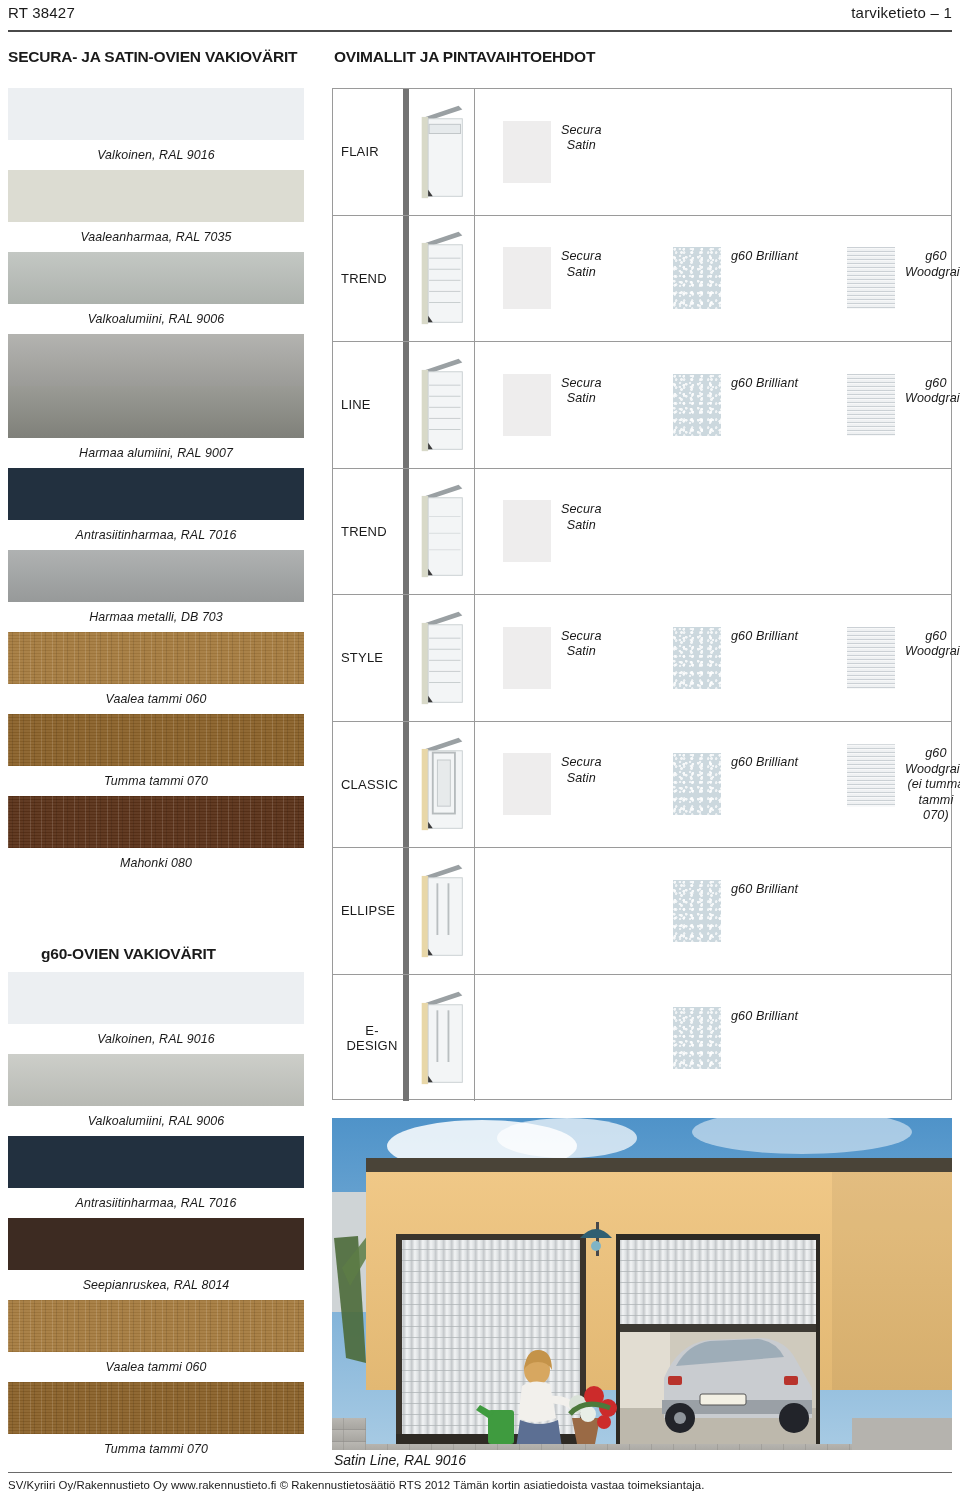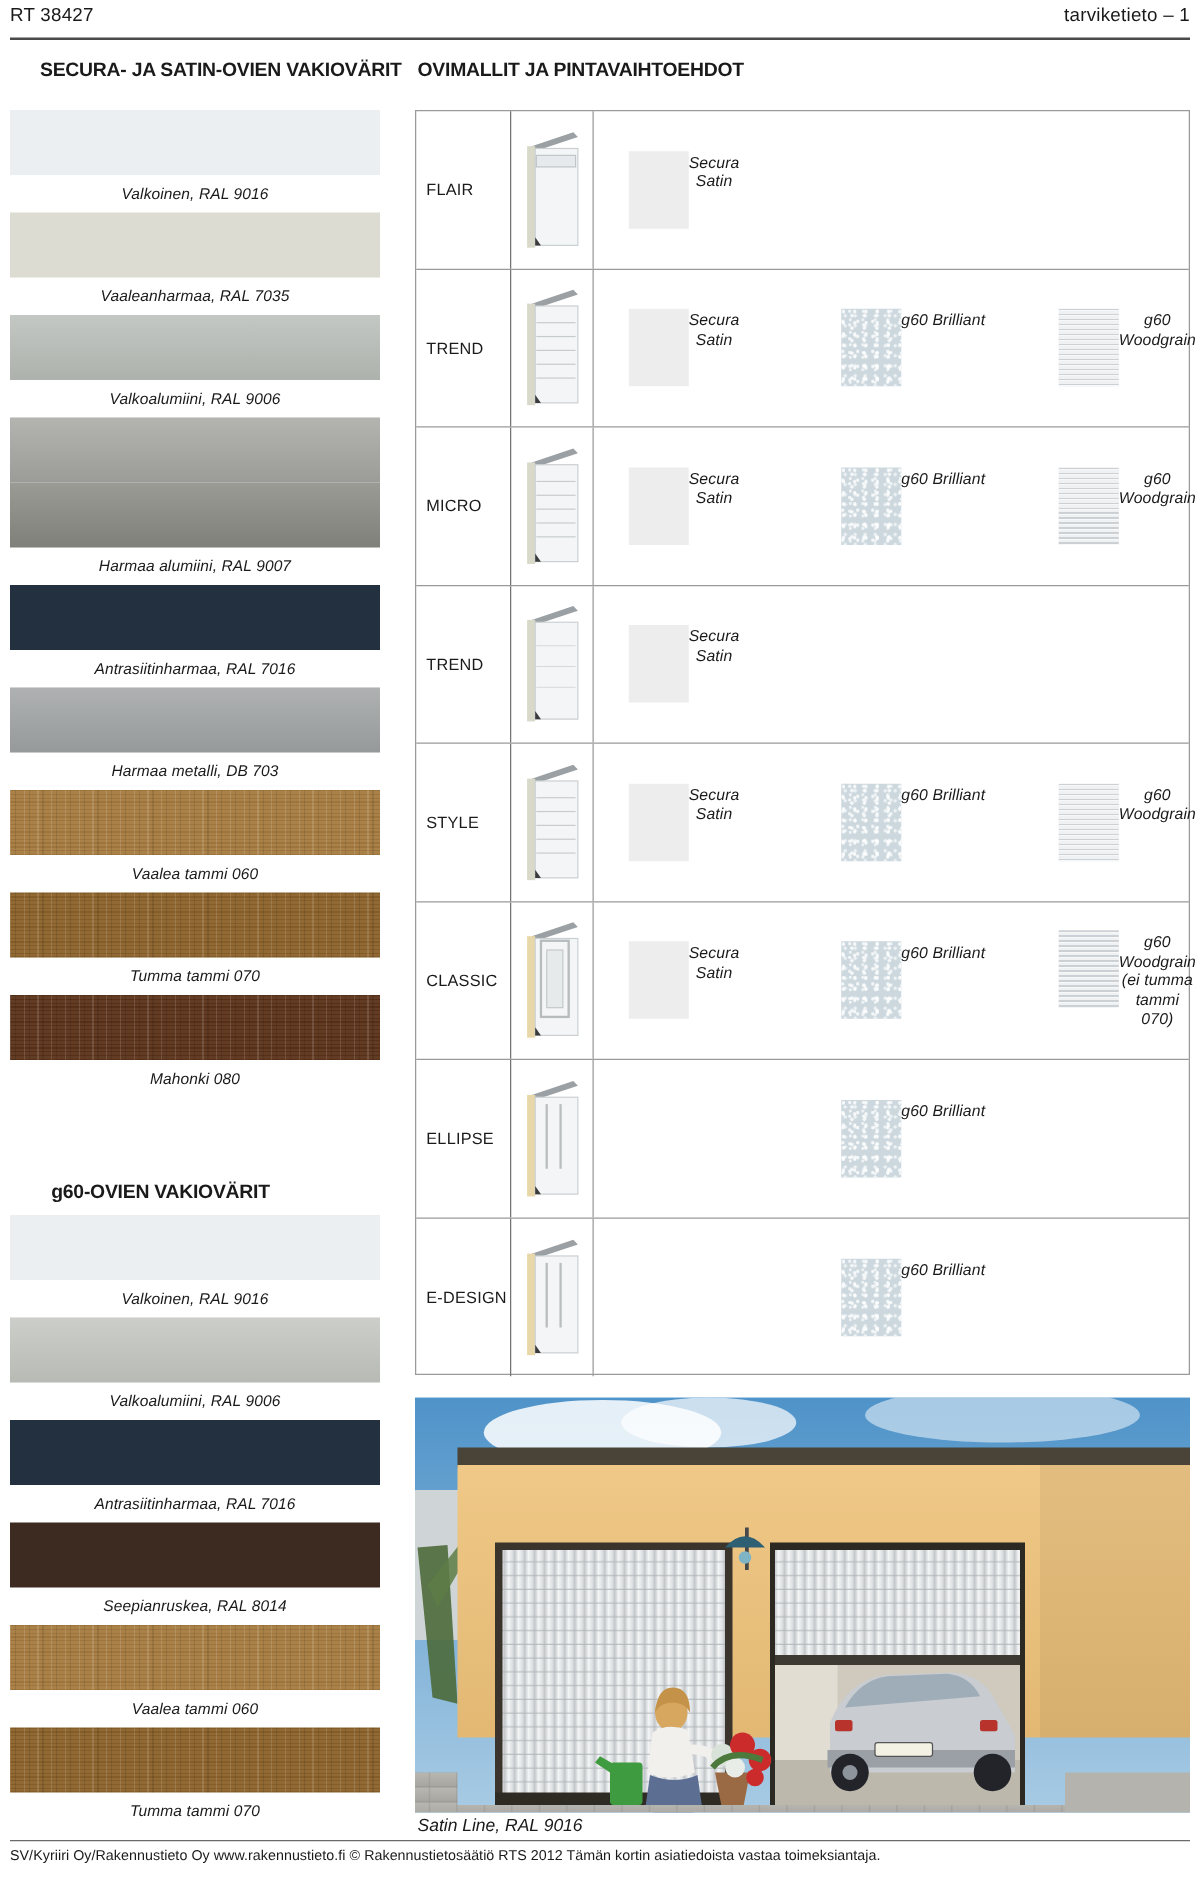--- a/index.html
+++ b/index.html
@@ -13,21 +13,21 @@
   
   .hdr{position:absolute;left:8px;top:4px;right:8px;height:28px;}
   .hdr-left{position:absolute;left:0;top:0;font-size:15px;letter-spacing:.2px;}
   .hdr-right{position:absolute;right:0;top:0;font-size:15px;letter-spacing:.2px;}
   .hdr-rule{position:absolute;left:8px;right:8px;top:30px;height:2px;background:#4a4a4a;}
 
   
   .sec-title{
     position:absolute;font-size:15.5px;font-weight:bold;letter-spacing:-0.2px;
   }
-  #title-left{left:8px;top:48px;margin-left:24px;}
+  #title-left{left:8px;top:48px;}
   #title-right{left:334px;top:48px;}
   #title-g60{left:8px;top:945px;font-size:15.5px;margin-left:33px;}
 
   
   .swatch-col{position:absolute;left:8px;width:296px;}
   .sw-item{position:relative;width:296px;}
   .sw-chip{width:296px;height:52px;border:0;}
   .sw-label{
     font-size:12.4px;font-style:italic;line-height:30px;height:30px;
     white-space:nowrap;letter-spacing:.1px;
@@ -58,39 +58,39 @@
   #door-table{
     position:absolute;left:332px;top:88px;width:620px;height:1012px;
     border:1px solid #9a9a9a;box-sizing:border-box;
   }
   .trow{
     position:relative;height:126.5px;border-bottom:1px solid #9a9a9a;
     box-sizing:border-box;display:flex;align-items:stretch;
   }
   .trow:last-child{border-bottom:none;}
   .c-name{
-    width:76px;flex:0 0 76px;border-right:1px solid #737373;
+    width:76px;flex:0 0 76px;border-right:6px solid #737373;
     display:flex;align-items:center;padding-left:8px;box-sizing:border-box;
     font-size:13px;letter-spacing:.2px;
   }
   .c-door{
     width:66px;flex:0 0 66px;border-right:1px solid #9a9a9a;
     position:relative;box-sizing:border-box;
   }
   .c-surf{flex:1 1 auto;position:relative;box-sizing:border-box;}
 
   
   .door{position:absolute;left:50%;top:50%;transform:translate(-50%,-50%);
         width:48px;height:108px;}
 
   
   .surf{position:absolute;top:50%;transform:translateY(-50%);display:flex;align-items:flex-start;}
   .surf .chip{width:48px;height:62px;flex:0 0 48px;}
   .surf .txt{
-    font-size:12.6px;font-style:italic;line-height:15.5px;
+    margin-left:10px;font-size:12.6px;font-style:italic;line-height:15.5px;
     white-space:pre-line;letter-spacing:.1px;padding-top:2px;
   }
   .s-pos-1{left:28px;}
   .s-pos-2{left:198px;}
   .s-pos-3{left:372px;}
   .s-pos-c{left:198px;}
 
   .chip-satin{background:#eeeded;}
   .chip-brill{
     background:#ccd8de;
@@ -259,21 +259,21 @@
             <div class="txt">g60 Brilliant</div>
           </div>
           <div class="surf s-pos-3">
             <div class="chip chip-wood"></div>
             <div class="txt">g60
 Woodgrain</div>
           </div>
         </div>
       </div>
       <div class="trow">
-        <div class="c-name">MICRO</div>
+        <div class="c-name">LINE</div>
         <div class="c-door">
           <svg class="door" viewBox="0 0 52 112">
             <path d="M8 18 L44 6 L48 10 L12 22 Z" fill="#9aa0a3"></path>
             <rect x="4" y="18" width="7" height="88" fill="#d8d9c8"></rect>
             <rect x="11" y="20" width="37" height="84" fill="#f3f5f6" stroke="#c9ced0" stroke-width="1"></rect>
             <g fill="#c6cbcd">
               <rect x="12" y="34" width="34" height="1"></rect>
               <rect x="12" y="46" width="34" height="1"></rect>
               <rect x="12" y="58" width="34" height="1"></rect>
               <rect x="12" y="70" width="34" height="1"></rect>

